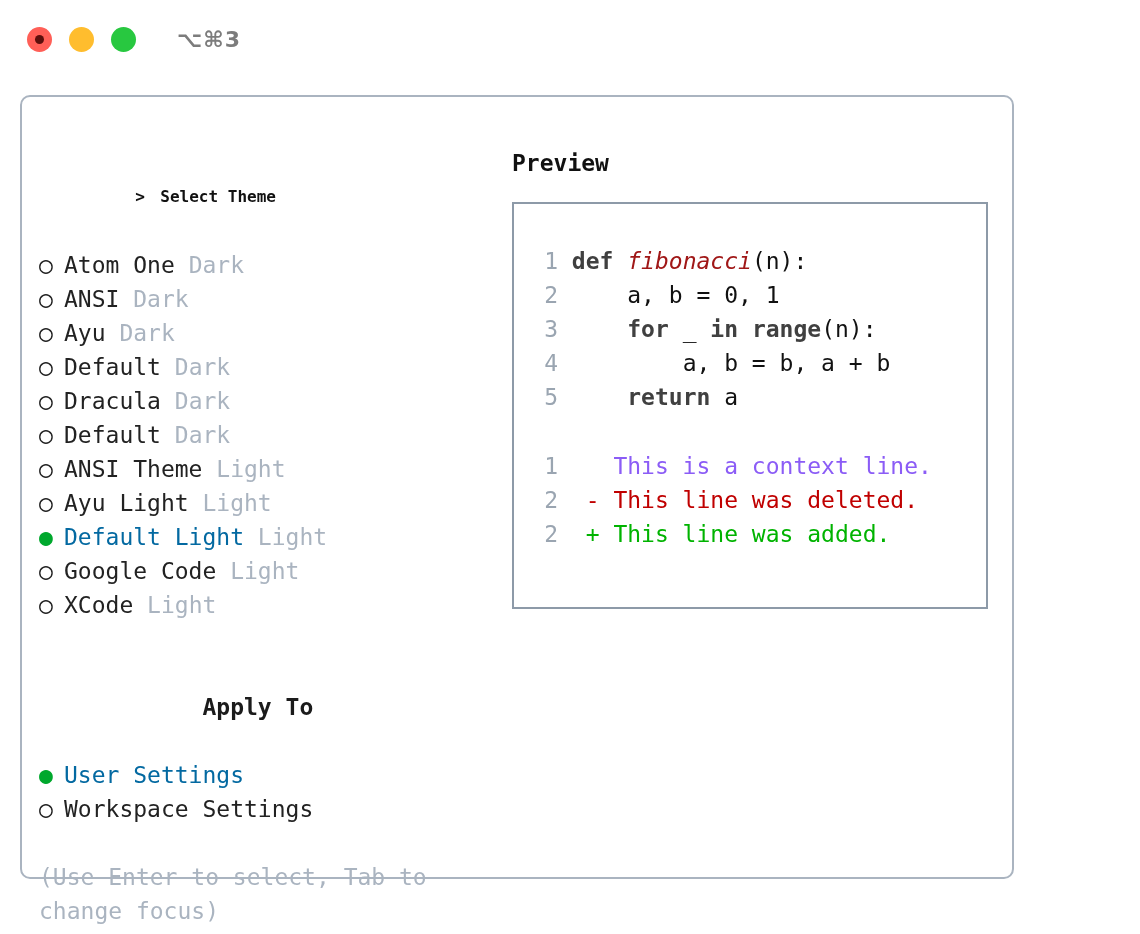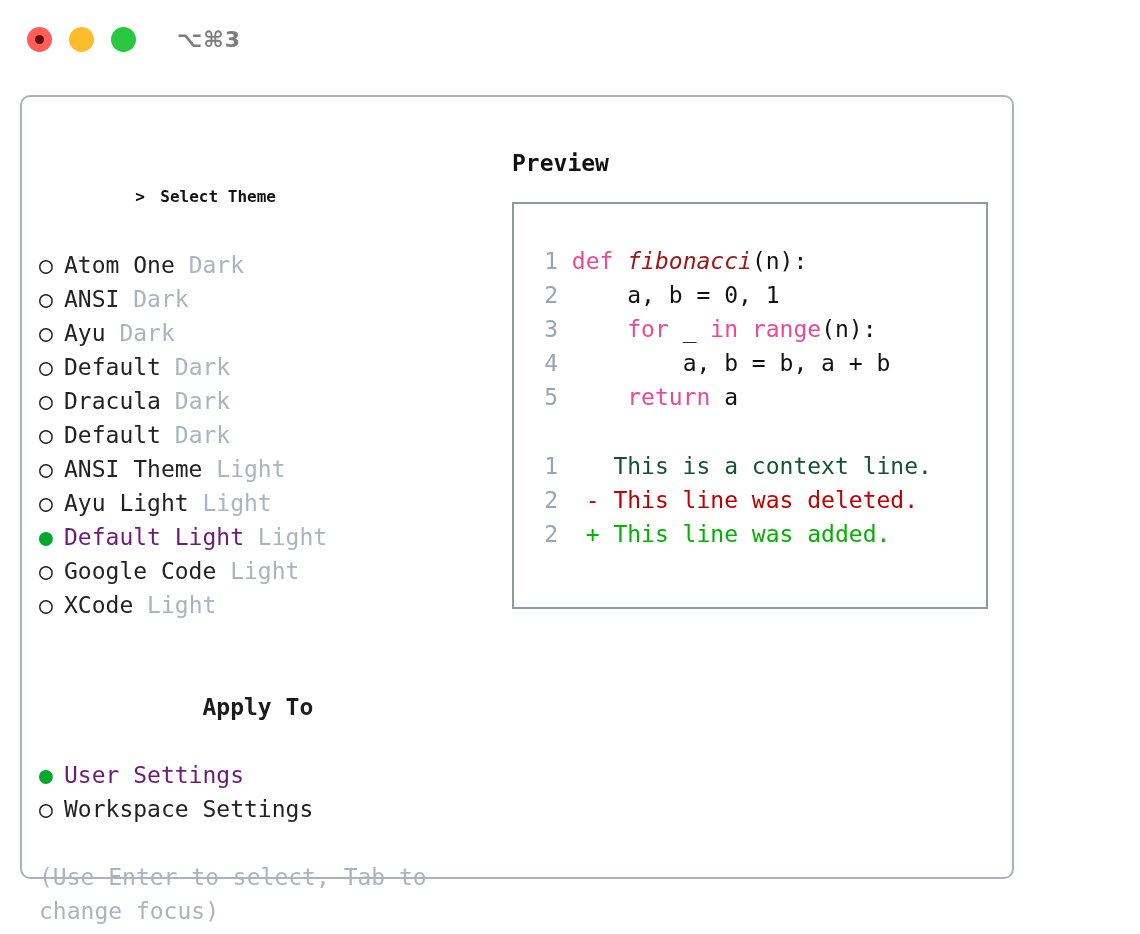--- a/index.html
+++ b/index.html
@@ -115,21 +115,21 @@
 
   .head-row {
     font-weight: 700;
     color: #111111;
     font-size: 16px;
     line-height: 34px;
     white-space: pre;
   }
   .head-row .marker { font-weight: 700; color:#111; }
 
-  .label-sel { color: #701a75; }
+  .label-sel { color: #0369a1; }
   .suffix { color: #aab4c0; }
 
   .group-title {
     font-size: 23px;
     line-height: 34px;
     white-space: pre;
     color: #1b1b1b;
     font-weight: 700;
   }
 
@@ -177,33 +177,33 @@
     font-size: 23px;
     line-height: 34px;
     white-space: pre;
   }
   .ln {
     display: inline-block;
     width: 28px;
     text-align: right;
     color: #9aa5b1;
   }
-  .k  { color: #ec4899; }
+  .k  { color: #404040; font-weight: bold; }
   .fn { color: #a01717; font-style: italic; }
   .pl { color: #111111; }
 
   .diff {
     position: absolute;
     left: 16px;
     top: 245px;
     font-size: 23px;
     line-height: 34px;
     white-space: pre;
   }
-  .d-ctx { color: #14532d; }
+  .d-ctx { color: #8b5cf6; }
   .d-del { color: #c00000; }
   .d-add { color: #00b300; }
 </style>
 </head>
 <body>
 
 <div id="app">
 
   <div class="titlebar">
     <div class="traffic">

